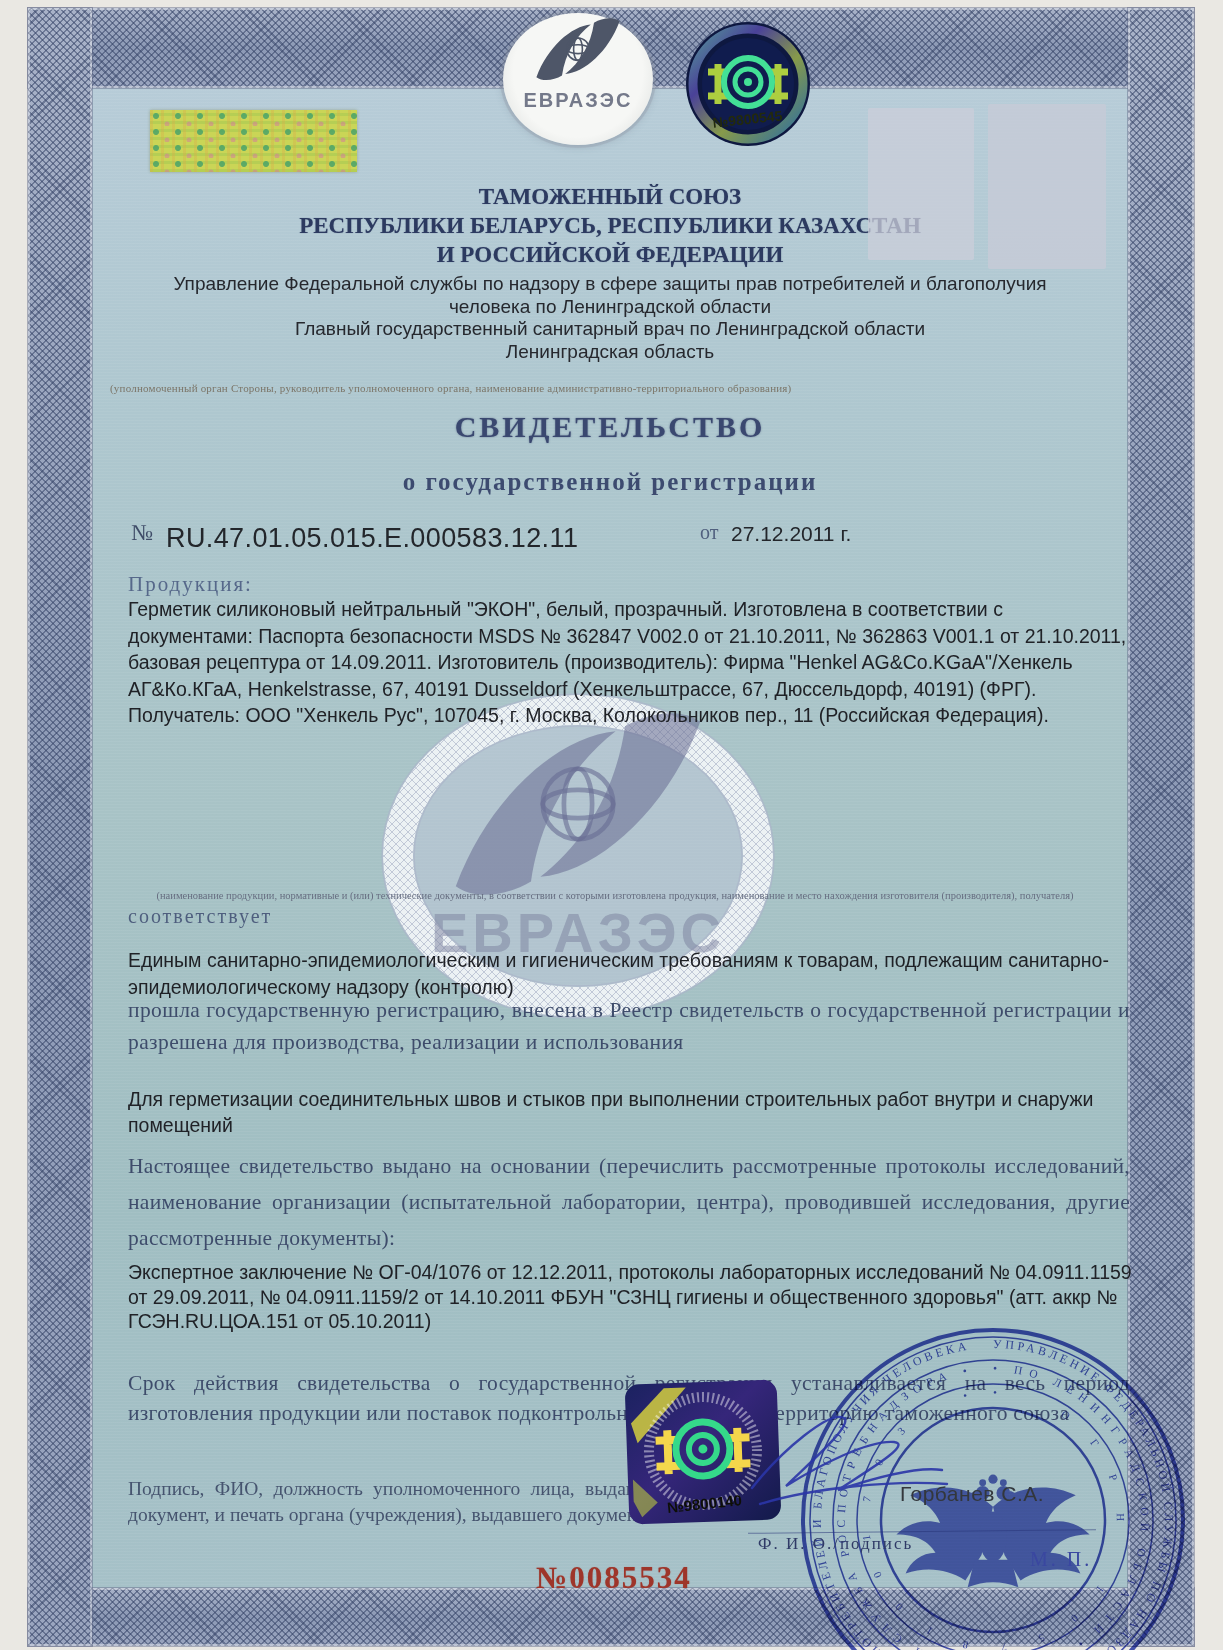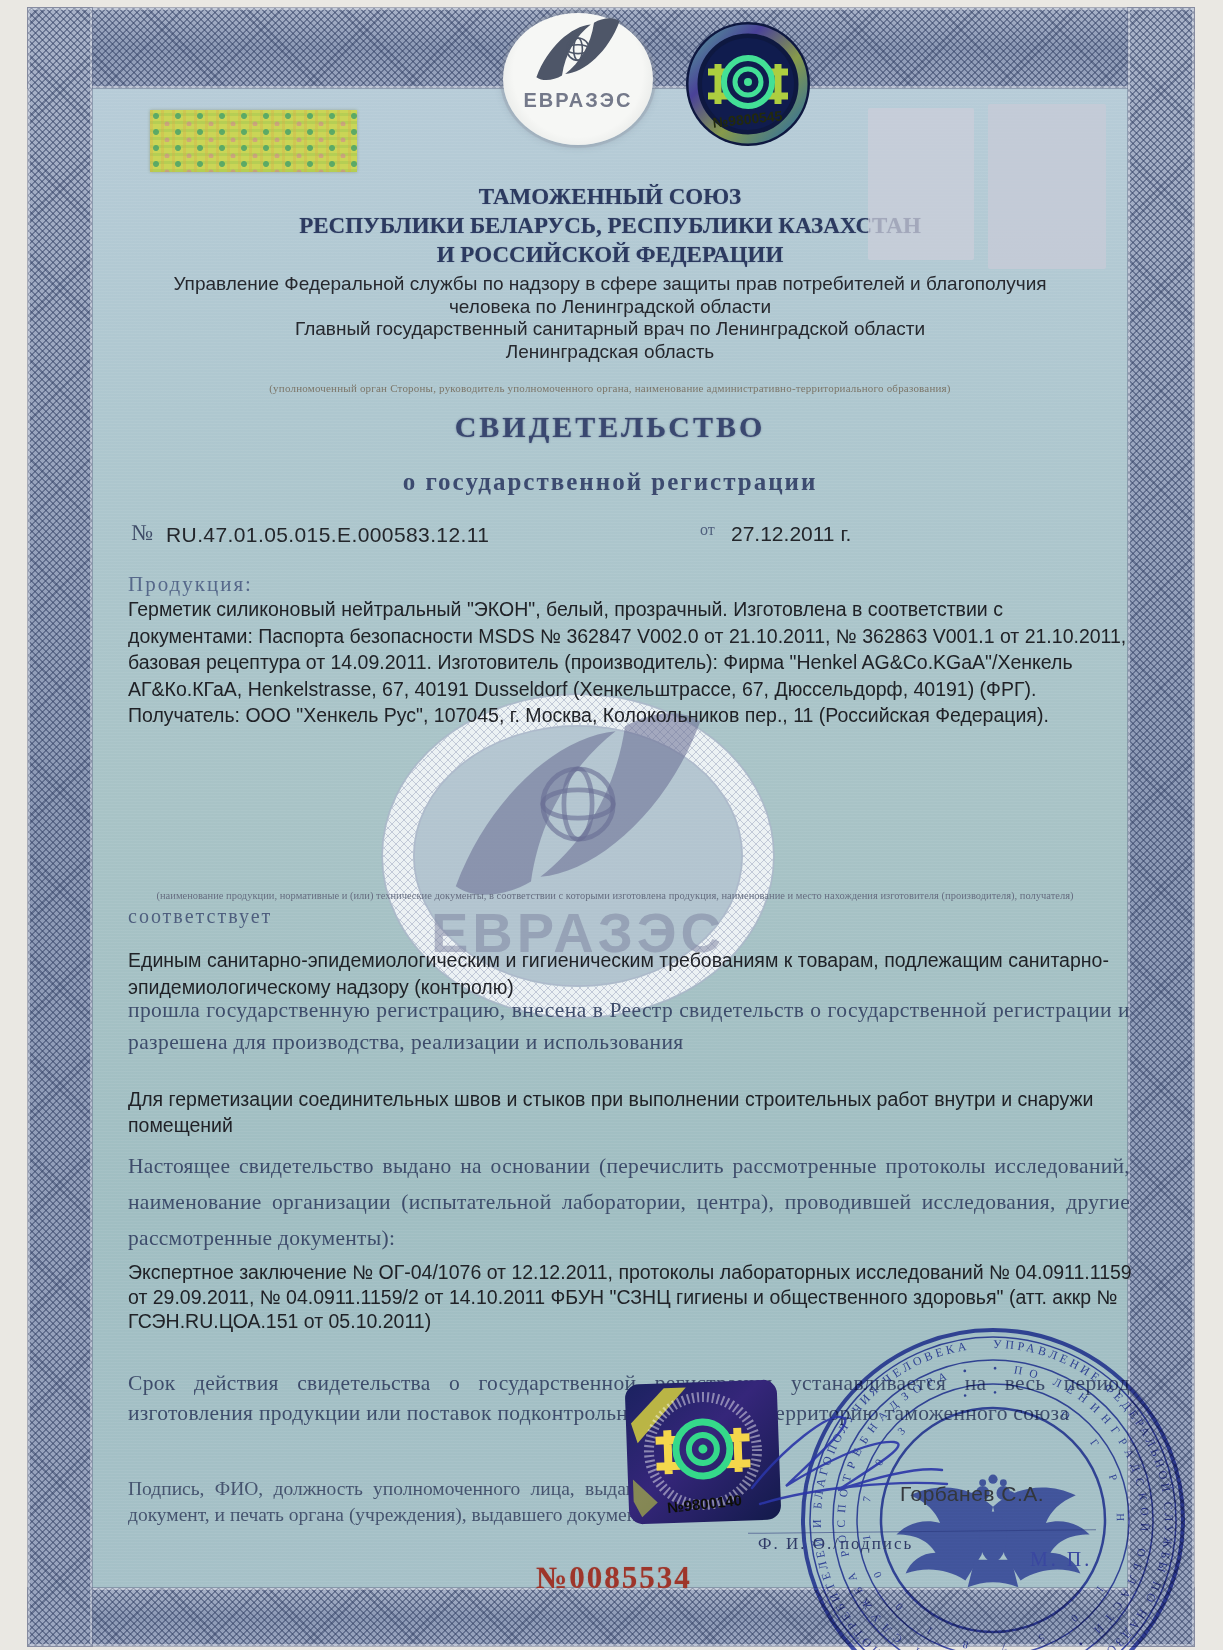--- a/index.html
+++ b/index.html
@@ -24,29 +24,29 @@
   
   .watermark{position:absolute;z-index:2;left:372px;top:684px;width:412px;height:344px;}
   
   .tb{position:absolute;z-index:3;color:#1f2125;}
   .ser{font-family:"Liberation Serif",serif;}
   .san{font-family:"Liberation Sans",sans-serif;}
   .hdr1{left:110px;top:182px;width:1000px;text-align:center;font-weight:bold;font-size:23px;
         line-height:29px;color:#2c3a60;text-shadow:0 0 1px rgba(44,58,96,.5);}
   .hdr2{left:110px;top:273px;width:1000px;text-align:center;font-size:19px;line-height:22.5px;
         color:#26282e;}
-  .cap1{left:110px;top:382px;width:1000px;text-align:center;font-size:11px;color:#7b7568;
+  .cap1{left:110px;top:382px;width:1000px;font-size:11px;color:#7b7568;
         letter-spacing:.2px;}
   .title{left:110px;top:410px;width:1000px;text-align:center;font-weight:bold;font-size:30px;
          letter-spacing:3px;color:#3a4870;text-shadow:0 0 2px rgba(50,62,100,.55);}
   .subtitle{left:110px;top:468px;width:1000px;text-align:center;font-weight:bold;font-size:25px;
          letter-spacing:2px;color:#3d4b70;}
   .no-label{left:131px;top:520px;font-size:23px;color:#3f4c68;}
-  .no-value{left:166px;top:523px;font-size:21px;color:#23262b;letter-spacing:.4px;}
-  .date-prefix{left:700px;top:521px;font-size:16px;color:#50607e;}
+  .no-value{left:166px;top:523px;font-size:27px;color:#23262b;letter-spacing:.4px;}
+  .date-prefix{left:700px;top:521px;font-size:20px;color:#50607e;}
   .date-value{left:731px;top:522px;font-size:21px;color:#23262b;}
   .prod-label{left:128px;top:572px;font-size:21px;letter-spacing:2px;color:#56688a;}
   .prod-text{left:128px;top:596px;width:1000px;font-size:19.5px;line-height:26.5px;color:#202227;}
   .cap2{left:110px;top:890px;width:1010px;text-align:center;font-size:10.5px;color:#666d80;}
   .corr{left:128px;top:905px;font-size:20px;letter-spacing:2px;color:#4e5e7e;}
   .conf-text{left:128px;top:927px;width:1000px;font-size:19.5px;line-height:27px;color:#1f2126;margin-top:20px;}
   .reg-text{left:128px;top:994px;width:1002px;font-size:21.5px;line-height:32px;text-align:justify;
         color:#3e4c6b;letter-spacing:.4px;}
   .usage-text{left:128px;top:1086px;width:1000px;font-size:19.5px;line-height:26px;color:#202227;}
   .basis-intro{left:128px;top:1148px;width:1002px;font-size:21.5px;line-height:36px;

